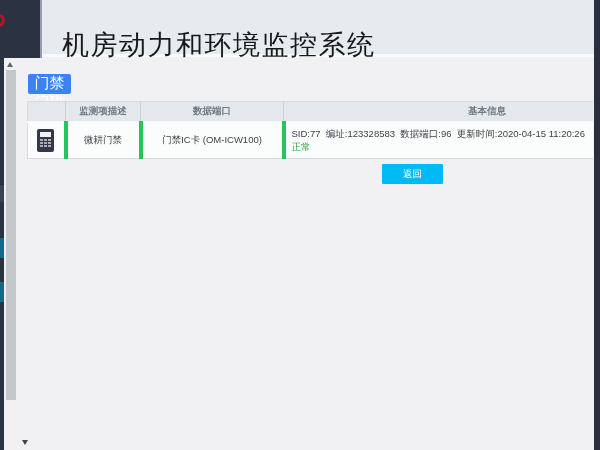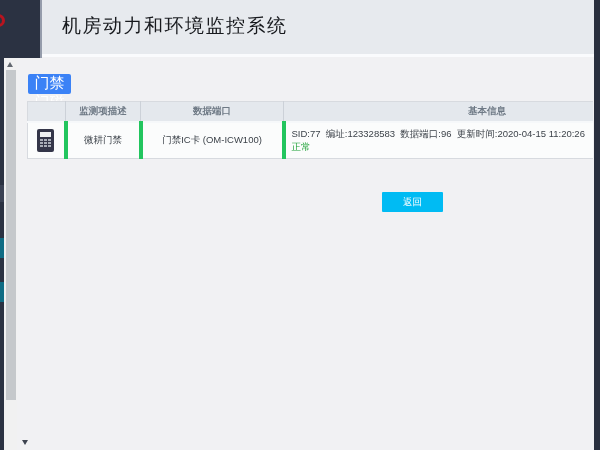--- a/index.html
+++ b/index.html
@@ -3,21 +3,21 @@
 <meta charset="utf-8">
 <style>
   * { margin:0; padding:0; box-sizing:border-box; }
   html,body { width:600px; height:450px; }
   body { font-family:"Liberation Sans", sans-serif; }
   .screen { position:relative; width:600px; height:450px; background:#f1f1f3; overflow:hidden; }
 
   
   .top-header { position:absolute; left:0; top:0; width:600px; height:57px;
                 background:#e7eaee; border-bottom:3px solid #fafbfd; }
-  .app-title { position:absolute; left:62px; top:13px; font-size:19px; letter-spacing:1.5px;
+  .app-title { position:absolute; left:62px; top:27px; font-size:27px; letter-spacing:1.5px;
                color:#17191d; white-space:nowrap; }
 
   
   .corner-block { position:absolute; left:0; top:0; width:42px; height:58px;
                   background:#2b3242; border-right:2px solid #959cab; overflow:hidden; }
   .red-logo { position:absolute; left:-8px; top:14px; width:13px; height:13px;
               border:3px solid #b8141f; border-radius:50%; background:transparent; }
 
   
   .left-strip { position:absolute; left:0; top:58px; width:4px; height:392px; background:#2b3242; }
@@ -62,21 +62,21 @@
   .device-icon { width:17px; height:23px; background:#343649; border-radius:2px;
                  margin:0 auto; padding-top:3px; }
   .device-screen { width:11px; height:5px; background:#eef0f2; margin:0 auto 2px; }
   .device-keypad { width:11px; margin:0 auto; display:grid;
                    grid-template-columns:repeat(3,3px); grid-gap:1px; justify-content:center; }
   .device-key { width:3px; height:2px; background:#a9adb8; }
 
   
   .return-btn { position:absolute; left:382px; top:164px; width:61px; height:20px;
                 background:#00bbf3; border:none; border-radius:1px; color:#ffffff;
-                font-size:9.5px; font-family:"Liberation Sans", sans-serif; cursor:pointer;margin-top:28px; }
+                font-size:9.5px; font-family:"Liberation Sans", sans-serif; cursor:pointer; }
 </style>
 </head>
 <body>
 
 <div class="screen">
 
   <div class="top-header">
     <div class="app-title">机房动力和环境监控系统</div>
   </div>
 

